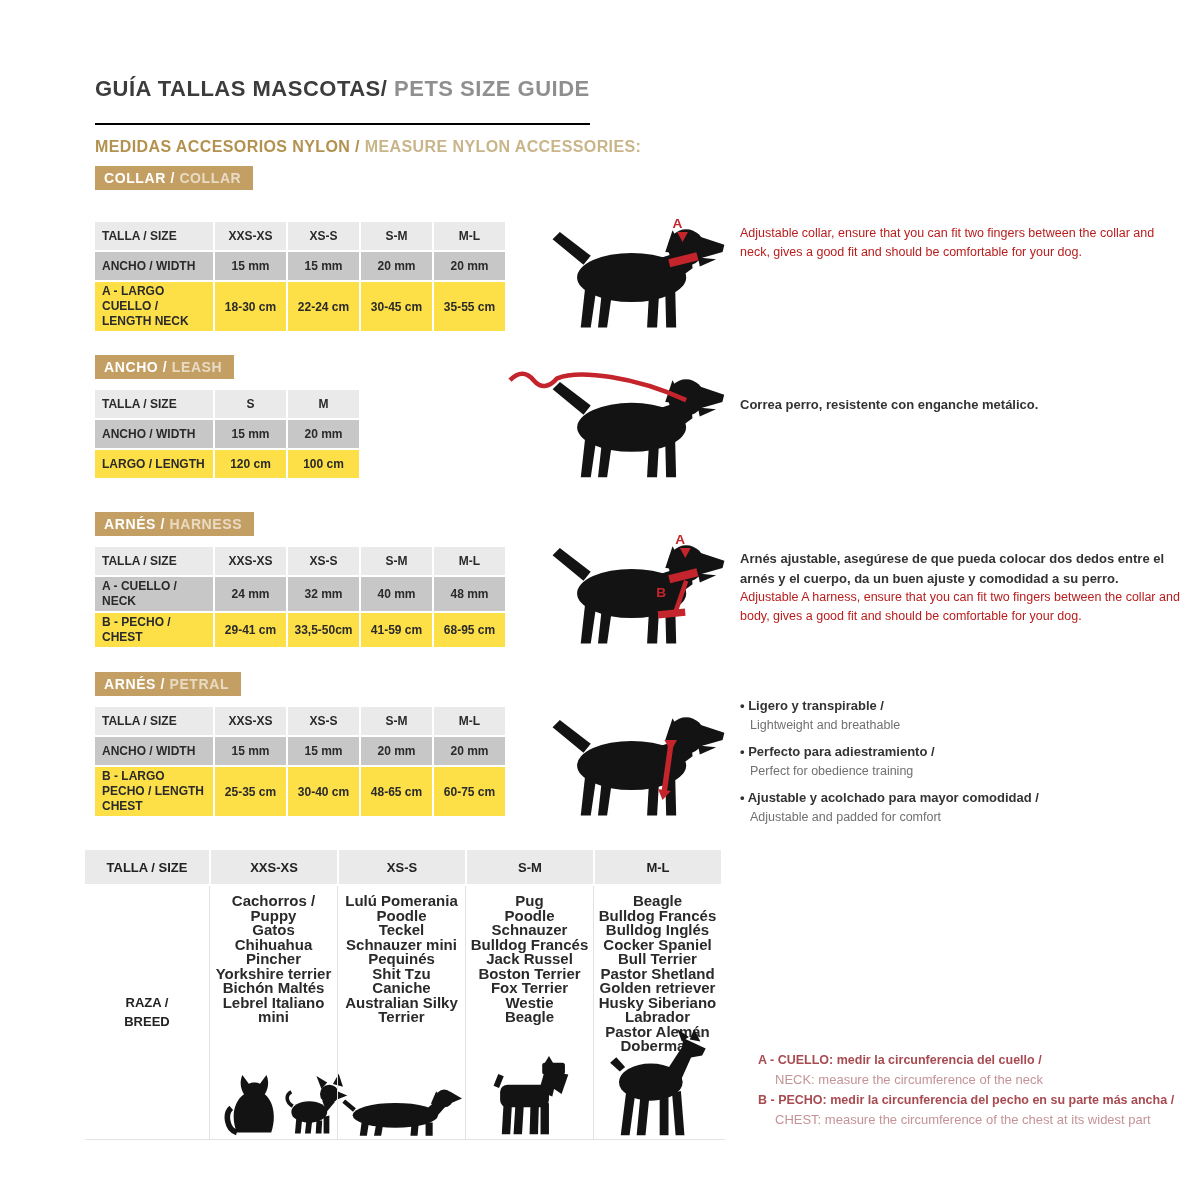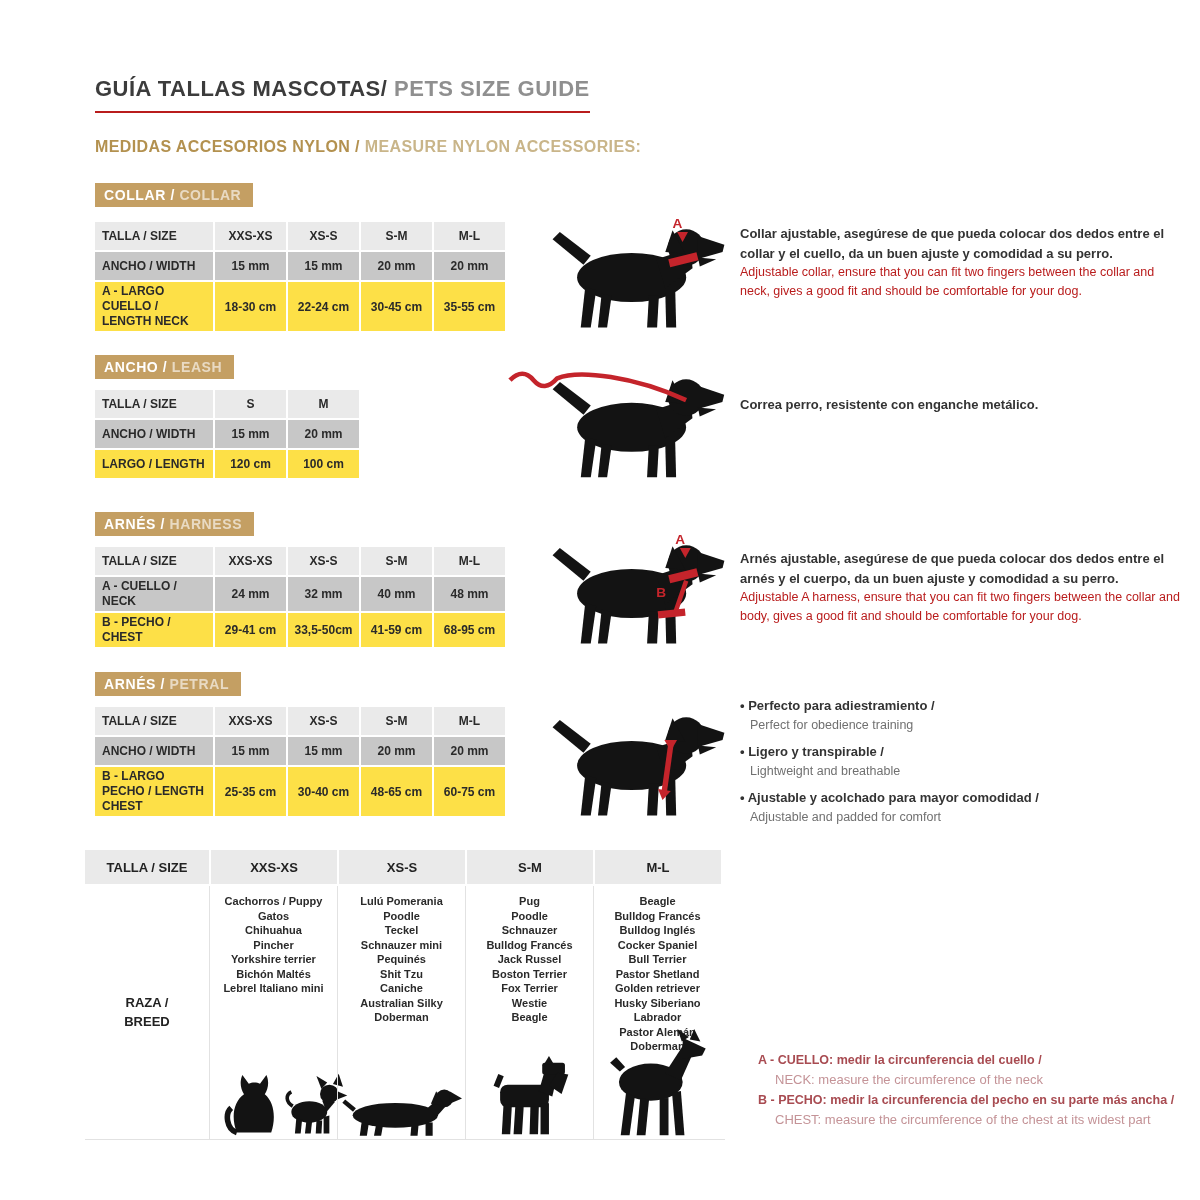--- a/index.html
+++ b/index.html
@@ -1,19 +1,19 @@
 <!DOCTYPE html>
 <html><head>
 <meta charset="utf-8">
 <style>
   html,body{margin:0;padding:0;background:#fff;}
   .page{position:relative;width:1200px;height:1200px;background:#fff;overflow:hidden;
         font-family:"Liberation Sans",sans-serif;color:#222;}
   
-  .title-wrap{position:absolute;left:95px;top:76px;border-bottom:2px solid #b91c1c;padding-bottom:9px;}
+  .title-wrap{position:absolute;left:95px;top:76px;border-bottom:2px solid #000000;padding-bottom:21px;}
   .t-es{font-size:22px;font-weight:bold;color:#3c3c3c;letter-spacing:.5px;}
   .t-en{font-size:22px;font-weight:bold;color:#8f8f8f;letter-spacing:.5px;}
   .subtitle{position:absolute;left:95px;top:138px;}
   .s-es{font-size:16px;font-weight:bold;color:#b3914f;letter-spacing:.4px;}
   .s-en{font-size:16px;font-weight:bold;color:#c9b589;letter-spacing:.4px;}
   
   .badge{position:absolute;left:95px;background:#c49f63;padding:4px 12px 4px 9px;font-size:14px;
          font-weight:bold;letter-spacing:.6px;color:#fff;}
   .badge .badge-en{color:rgba(255,255,255,.62);}
   
@@ -41,21 +41,21 @@
   .breed-table{position:absolute;left:85px;top:850px;width:640px;}
   .bt-head{display:flex;gap:2px;}
   .bt-head>div{background:#eaeaea;height:34px;display:flex;align-items:center;justify-content:center;
                font-size:13px;font-weight:bold;}
   .bt-hlabel{width:124px;}
   .bt-hcell{width:126px;}
   .bt-body{display:flex;margin-top:2px;border-bottom:1px solid #e2e2e2;height:253px;position:relative;}
   .bt-label{width:124px;display:flex;align-items:center;justify-content:center;text-align:center;
             font-size:13px;font-weight:bold;white-space:pre-line;line-height:1.4;}
   .bt-col{width:128px;border-left:1px solid #e2e2e2;position:relative;box-sizing:border-box;}
-  .bt-list{padding-top:8px;text-align:center;font-size:11px;font-weight:bold;line-height:14.5px;color:#2a2a2a;}
+  .bt-list{padding-top:8px;text-align:center;font-size:15px;font-weight:bold;line-height:14.5px;color:#2a2a2a;}
   .anim{position:absolute;bottom:2px;}
   
   .notes{position:absolute;left:758px;top:1050px;width:430px;}
   .note-bold{font-size:12.5px;font-weight:bold;color:#a84b51;line-height:1.6;}
   .note-light{font-size:13px;color:#c49397;line-height:1.55;padding-left:17px;}
   svg .blk{fill:#131313;}
   svg .red{fill:#c4242b;}
   svg .redline{stroke:#c4242b;fill:none;}
 </style>
 </head>
@@ -81,21 +81,21 @@
     </defs>
   </svg>
 
   <div class="title-wrap">
     <span class="t-es">GUÍA TALLAS MASCOTAS/</span><span class="t-en"> PETS SIZE GUIDE</span>
   </div>
   <div class="subtitle">
     <span class="s-es">MEDIDAS ACCESORIOS NYLON / </span><span class="s-en">MEASURE NYLON ACCESSORIES:</span>
   </div>
 
-  <div class="badge" style="top:183px">
+  <div class="badge" style="top:166px">
     <span>COLLAR / </span><span class="badge-en">COLLAR</span>
   </div>
   <div class="spec-table" style="left:95px;top:222px">
       <div class="trow thead">
         <div class="tlabel">TALLA / SIZE</div>
         <div class="tcell">XXS-XS</div>
         <div class="tcell">XS-S</div>
         <div class="tcell">S-M</div>
         <div class="tcell">M-L</div>
       </div>
@@ -114,21 +114,20 @@
         <div class="tcell">35-55 cm</div>
       </div>
     </div>
   <svg class="dog" style="left:538px;top:212px" width="200" height="120" viewBox="0 0 220 132">
     <use href="#dog"></use>
     <rect class="red" x="144" y="48" width="32" height="9" transform="rotate(-14 160 53)"></rect>
     <polygon class="red" points="153,22 165,22 159,33"></polygon>
     <text class="marker" x="148" y="18">A</text>
   </svg>
   <div class="desc" style="top:224px">
-    <div class="desc-es">Collar ajustable, asegúrese de que pueda colocar dos dedos entre el collar y el cuello, da un buen ajuste y comodidad a su perro.</div>
     <div class="desc-en">Adjustable collar, ensure that you can fit two fingers between the collar and neck, gives a good fit and should be comfortable for your dog.</div>
   </div>
 
   <div class="badge" style="top:355px">
     <span>ANCHO / </span><span class="badge-en">LEASH</span>
   </div>
   <div class="spec-table" style="left:95px;top:390px">
       <div class="trow thead">
         <div class="tlabel">TALLA / SIZE</div>
         <div class="tcell">S</div>
@@ -222,26 +221,26 @@
       </div>
     </div>
   <svg class="dog" style="left:538px;top:700px" width="200" height="120" viewBox="0 0 220 132">
     <use href="#dog"></use>
     <path class="redline" d="M146,50 L139,100" stroke-width="6"></path>
     <polygon class="red" points="139,44 153,44 146,56"></polygon>
     <polygon class="red" points="132,98 146,100 137,110"></polygon>
   </svg>
   <div class="bullets" style="top:697px">
     <div class="bullet">
+      <div class="b-es"><span>• </span><span>Ligero y transpirable /</span></div>
+      <div class="b-en">Lightweight and breathable</div>
+    </div>
+    <div class="bullet">
       <div class="b-es"><span>• </span><span>Perfecto para adiestramiento /</span></div>
       <div class="b-en">Perfect for obedience training</div>
-    </div>
-    <div class="bullet">
-      <div class="b-es"><span>• </span><span>Ligero y transpirable /</span></div>
-      <div class="b-en">Lightweight and breathable</div>
     </div>
     <div class="bullet">
       <div class="b-es"><span>• </span><span>Ajustable y acolchado para mayor comodidad /</span></div>
       <div class="b-en">Adjustable and padded for comfort</div>
     </div>
   </div>
 
   <div class="breed-table">
     <div class="bt-head">
       <div class="bt-hlabel">TALLA /  SIZE</div>
@@ -283,21 +282,21 @@
       </div>
       <div class="bt-col">
         <div class="bt-list">
             <div>Lulú Pomerania</div>
             <div>Poodle</div>
             <div>Teckel</div>
             <div>Schnauzer mini</div>
             <div>Pequinés</div>
             <div>Shit Tzu</div>
             <div>Caniche</div>
-            <div>Australian Silky Doberman</div>
+            <div>Australian Silky Terrier</div>
           </div>
         <svg class="anim" style="left:4px" width="120" height="54" viewBox="0 0 135 60">
           <ellipse class="blk" cx="60" cy="36" rx="48" ry="14"></ellipse>
           <polygon class="blk" points="22,44 30,46 28,59 20,59"></polygon>
           <polygon class="blk" points="38,48 46,48 44,59 36,59"></polygon>
           <polygon class="blk" points="78,48 86,48 85,59 77,59"></polygon>
           <polygon class="blk" points="94,44 102,44 102,59 94,59"></polygon>
           <polygon class="blk" points="96,28 112,14 120,22 106,38"></polygon>
           <circle class="blk" cx="115" cy="17" r="10"></circle>
           <polygon class="blk" points="121,9 135,17 121,23"></polygon>

